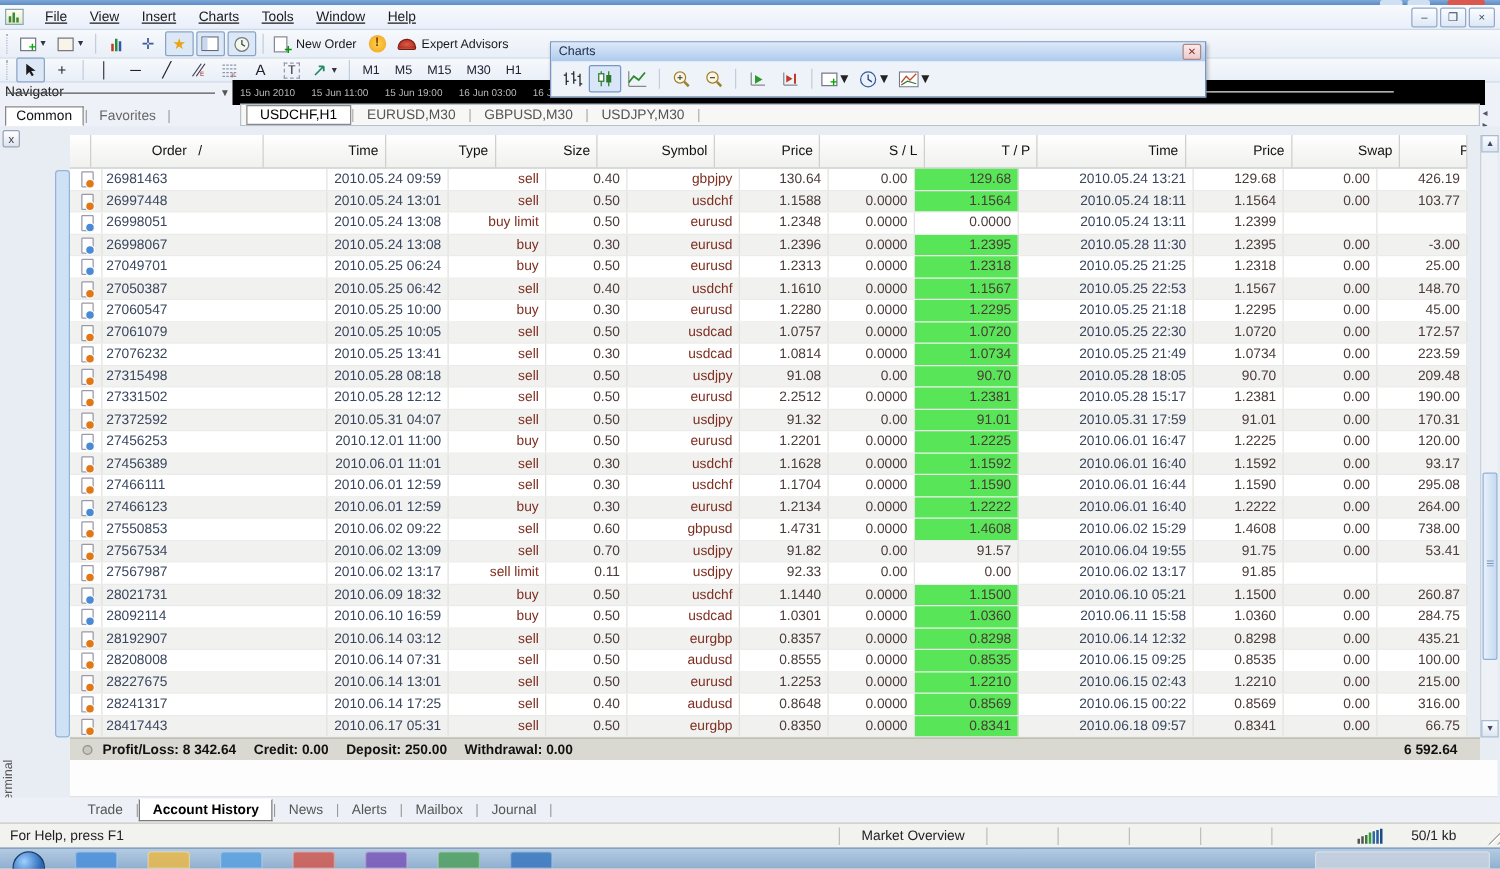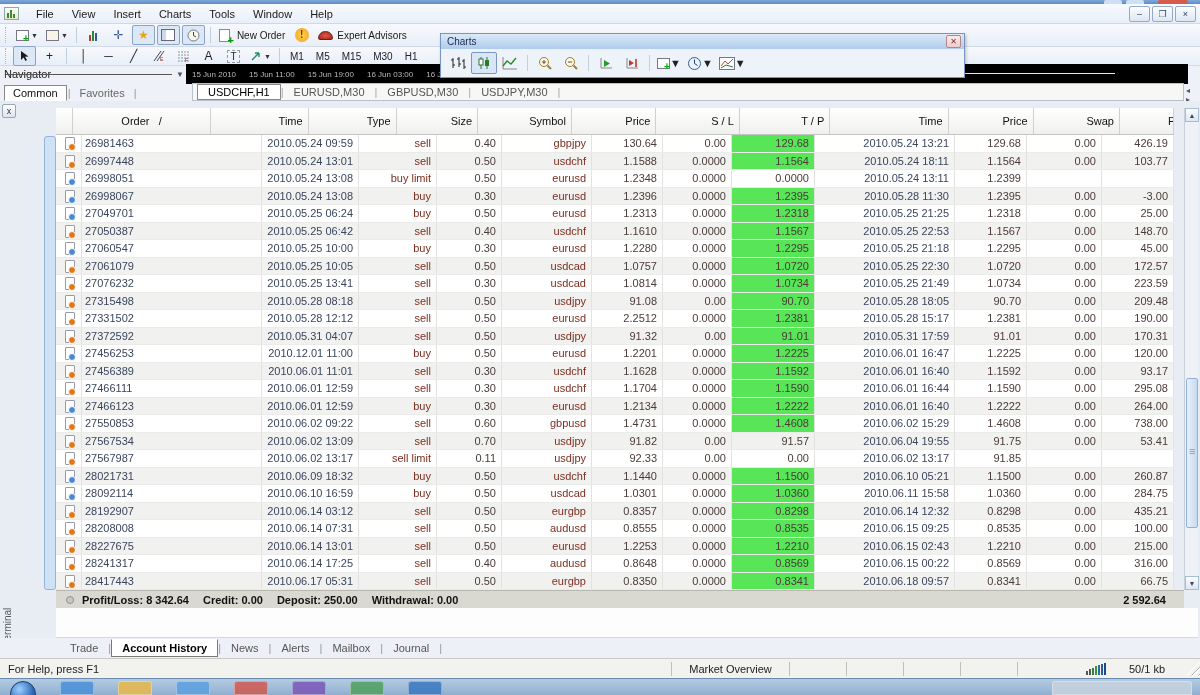--- a/index.html
+++ b/index.html
@@ -9,21 +9,21 @@
 
   
   #title-sliver { left:0; top:0; width:1200px; height:4px; background:linear-gradient(#7fa8d9,#5d8cc4); }
   #title-sliver .tbtn { position:absolute; top:0; height:4px; width:18px; border-radius:2px 2px 0 0; background:#cfe0f2; }
   #title-sliver .tbtn.close { background:#d9594f; width:30px; }
 
   
   #menubar { left:0; top:4px; width:1200px; height:20px; background:linear-gradient(#f7fafd,#e9effa); border-bottom:1px solid #cdd8e8; display:flex; align-items:center; padding-left:4px; }
   #app-icon { width:15px; height:13px; border:1px solid #8aa; background:linear-gradient(#fdfdf4,#e8e8c8); position:relative; margin-right:8px; }
   #app-icon i { position:absolute; bottom:1px; width:2px; background:#3a8a3a; }
-  .menu-item { padding:2px 9px; color:#1a1a1a; cursor:default; }
+  .menu-item { padding:2px 9px; color:#1a1a1a; cursor:default;text-decoration:underline; }
   #win-controls { position:absolute; right:4px; top:2px; display:flex; gap:2px; }
   .wbtn { width:21px; height:16px; border:1px solid #93a9c8; background:linear-gradient(#fbfdff,#dde8f5); font-size:9px; line-height:14px; text-align:center; color:#33415c; border-radius:2px; }
 
   
   .toolbar { left:0; width:1200px; background:linear-gradient(#f6f9fc,#e9eff8); border-bottom:1px solid #d0dae8; display:flex; align-items:center; }
   #toolbar1 { top:24px; height:23px; padding-left:5px; }
   #toolbar2 { top:47px; height:19px; padding-left:5px; }
   .tb-btn { height:20px; min-width:23px; display:inline-flex; align-items:center; justify-content:center; border:1px solid transparent; border-radius:2px; margin:0 1px; padding:0 2px; font-size:10px; color:#223; }
   .tb-btn.pressed { border:1px solid #8aa4c8; background:#dce8f6; }
   .tb-btn .caret { font-size:7px; color:#334; margin-left:2px; }
@@ -902,21 +902,21 @@
   <div id="vs-thumb"></div>
   <div class="arr dn">▼</div>
 </div>
 
 <div id="summary" class="abs">
   <span class="dot" style="margin-right:8px"></span>
   <span>Profit/Loss: 8 342.64</span>
   <span>Credit: 0.00</span>
   <span>Deposit: 250.00</span>
   <span>Withdrawal: 0.00</span>
-  <span class="total">2 592.64</span>
+  <span class="total">6 592.64</span>
 </div>
 
 <div id="white-gap" class="abs"></div>
 
 <div id="term-tabs" class="abs">
   <span style="display:flex;align-items:center">
 
   <span style="display:flex;align-items:center">
         <span class="ttab">Trade</span>
         <span class="tsep">|</span>

